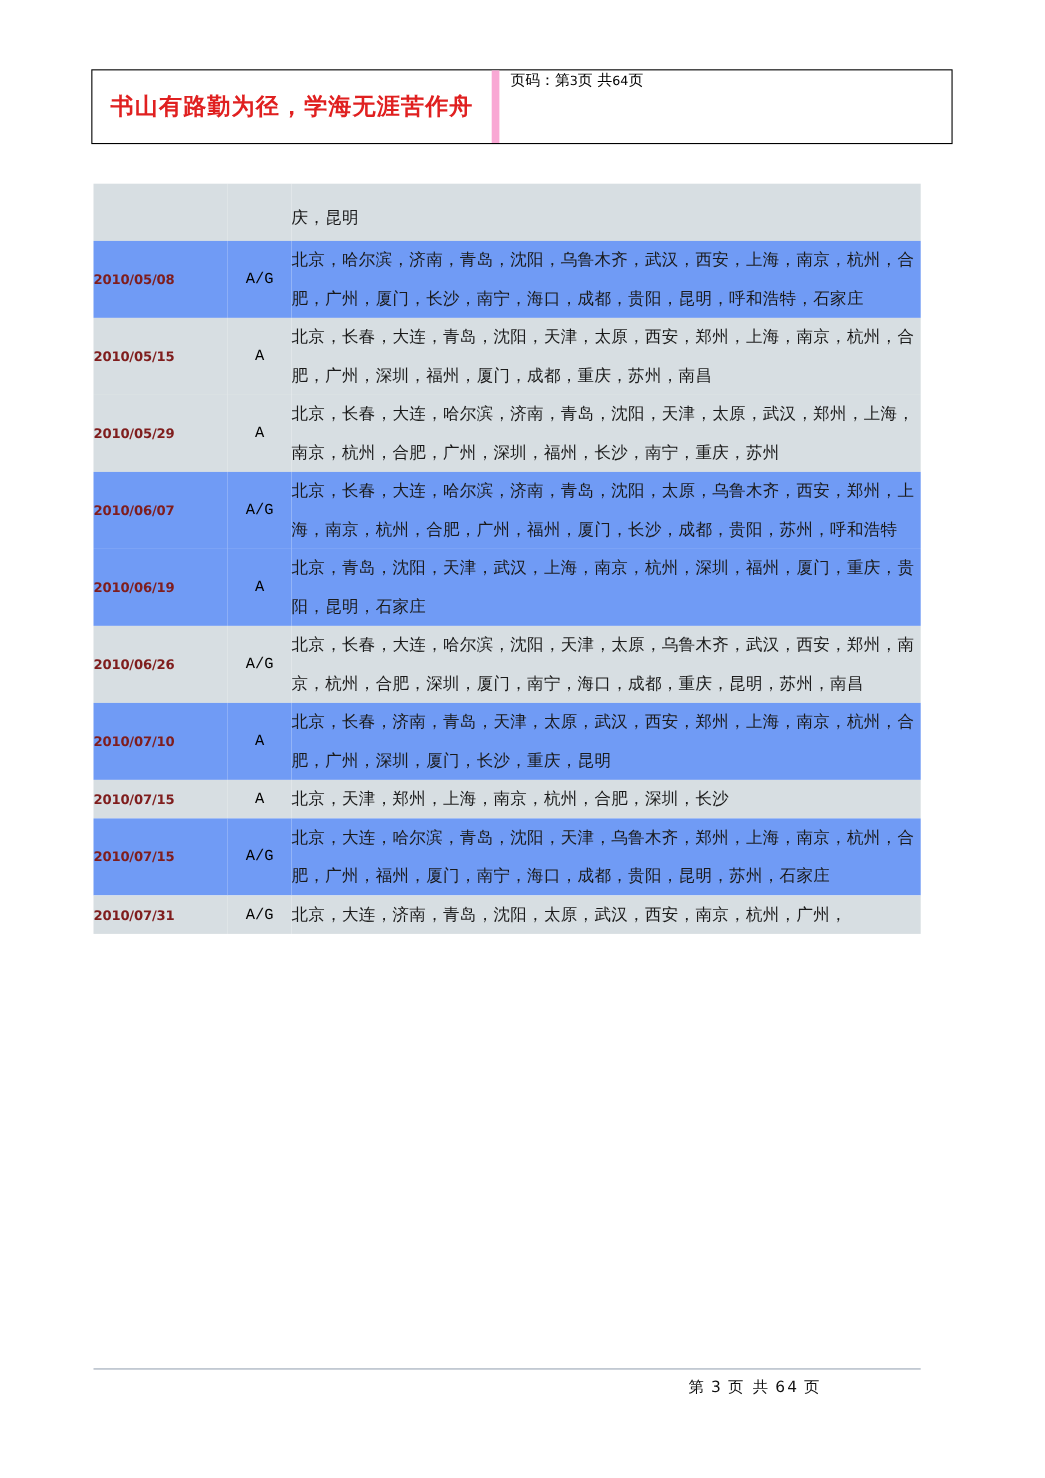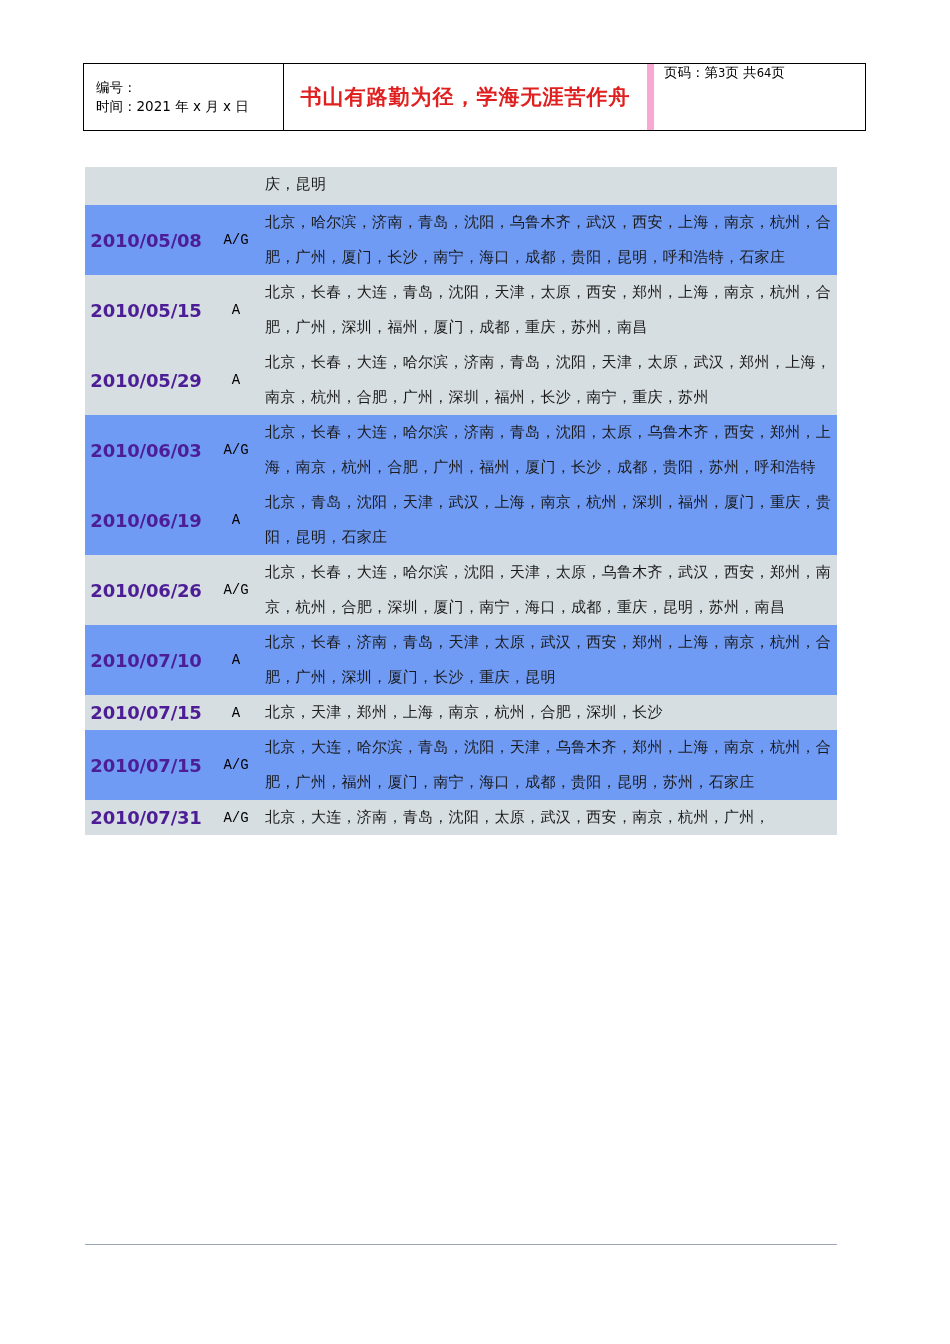--- a/index.html
+++ b/index.html
@@ -94,23 +94,22 @@
   }
   .tbl td {
     padding: 0;
     vertical-align: middle;
     border: none;
   }
   .c-date {
     width: 122px;
     font-family: "DejaVu Sans", "Liberation Sans", sans-serif;
     font-weight: bold;
-    font-size: 18px;
-    text-align: center;
-    color: #4c1d95;
+    font-size: 12px;
+    color: #7f1d1d;
     letter-spacing: -0.2px;
   }
   .c-type {
     width: 58px;
     font-family: Liberation Mono, monospace;
     font-size: 14px;
     text-align: center;
     color: #000;
   }
   .c-cities {
@@ -119,21 +118,21 @@
     line-height: 35px;
     color: #1a1a1a;
     padding: 7px 12px 7px 16px;
     letter-spacing: 0.3px;
     word-break: break-all;
   }
   .row-blue td { background: #709bf5; }
   .row-gray td { background: #d7dee2; }
 
   
-  .row-first .c-cities { padding-top: 2px; padding-bottom: 6px; line-height: 30px; }
+  .row-first .c-cities { padding-top: 16px; padding-bottom: 6px; line-height: 30px; }
 
   
   .footer-rule {
     position: absolute;
     left: 85px;
     top: 1244px;
     width: 752px;
     height: 0;
     border-top: 1px solid #9aa6b5;
   }
@@ -152,24 +151,20 @@
   }
   .footer-text .sp { letter-spacing: 2px; }
 </style>
 </head>
 <body>
 
 <div class="page">
 
   <div class="header-box">
 
-    <div class="hdr-cell hdr-left">
-      <div class="line">编号：</div>
-      <div class="line">时间：2021 年 x 月 x 日</div>
-    </div>
 
     <div class="hdr-cell hdr-mid">
       <div class="slogan">书山有路勤为径，学海无涯苦作舟</div>
     </div>
 
     <div class="hdr-cell hdr-right">
       <div class="pg"><span>页码：第</span><span class="num">3</span><span>页 共</span><span class="num">64</span><span>页</span></div>
     </div>
 
   </div>
@@ -190,21 +185,21 @@
           <td class="c-date">2010/05/15</td>
           <td class="c-type">A</td>
           <td class="c-cities">北京，长春，大连，青岛，沈阳，天津，太原，西安，郑州，上海，南京，杭州，合肥，广州，深圳，福州，厦门，成都，重庆，苏州，南昌</td>
         </tr>
         <tr class="row-gray">
           <td class="c-date">2010/05/29</td>
           <td class="c-type">A</td>
           <td class="c-cities">北京，长春，大连，哈尔滨，济南，青岛，沈阳，天津，太原，武汉，郑州，上海，南京，杭州，合肥，广州，深圳，福州，长沙，南宁，重庆，苏州</td>
         </tr>
         <tr class="row-blue">
-          <td class="c-date">2010/06/03</td>
+          <td class="c-date">2010/06/07</td>
           <td class="c-type">A/G</td>
           <td class="c-cities">北京，长春，大连，哈尔滨，济南，青岛，沈阳，太原，乌鲁木齐，西安，郑州，上海，南京，杭州，合肥，广州，福州，厦门，长沙，成都，贵阳，苏州，呼和浩特</td>
         </tr>
         <tr class="row-blue">
           <td class="c-date">2010/06/19</td>
           <td class="c-type">A</td>
           <td class="c-cities">北京，青岛，沈阳，天津，武汉，上海，南京，杭州，深圳，福州，厦门，重庆，贵阳，昆明，石家庄</td>
         </tr>
         <tr class="row-gray">
           <td class="c-date">2010/06/26</td>
@@ -228,14 +223,15 @@
         </tr>
         <tr class="row-gray">
           <td class="c-date">2010/07/31</td>
           <td class="c-type">A/G</td>
           <td class="c-cities">北京，大连，济南，青岛，沈阳，太原，武汉，西安，南京，杭州，广州，</td>
         </tr>
       </tbody>
   </table>
 
   <div class="footer-rule"></div>
+  <div class="footer-text"><span class="sp">第</span> <span class="sp">3</span> <span class="sp">页 共</span> <span class="sp">64</span> <span class="sp">页</span></div>
 
 </div>
 
 </body></html>

